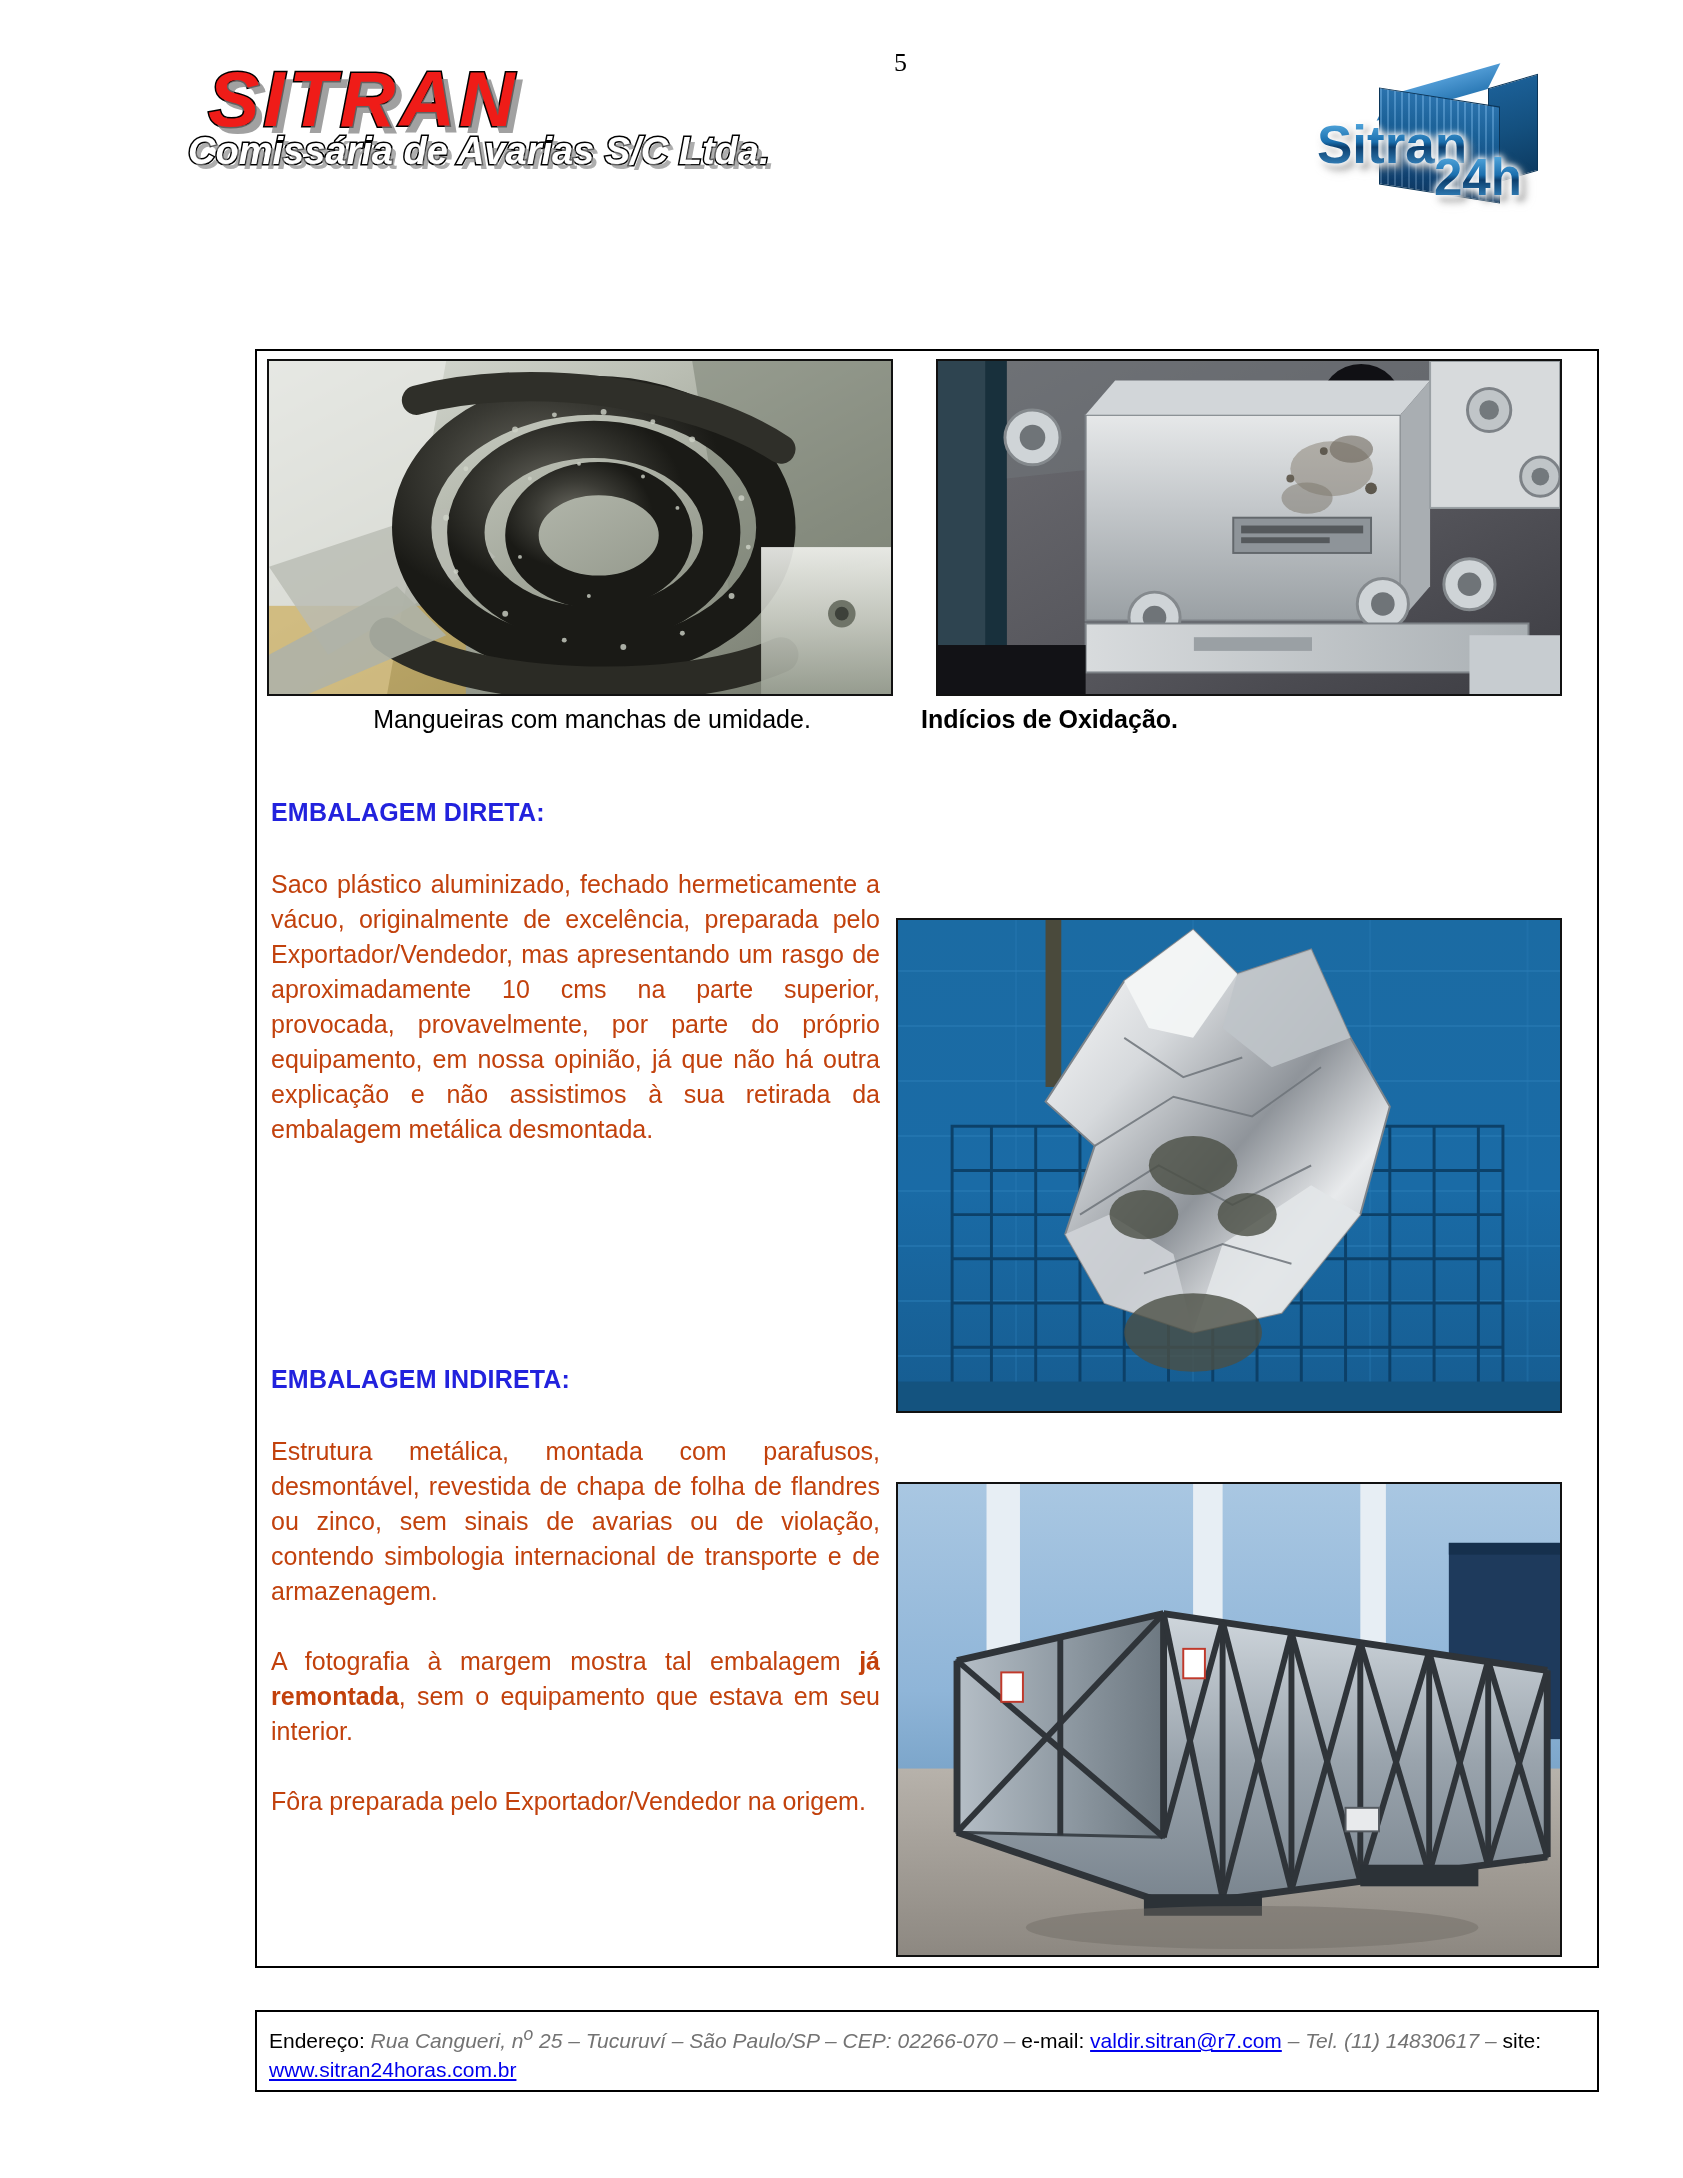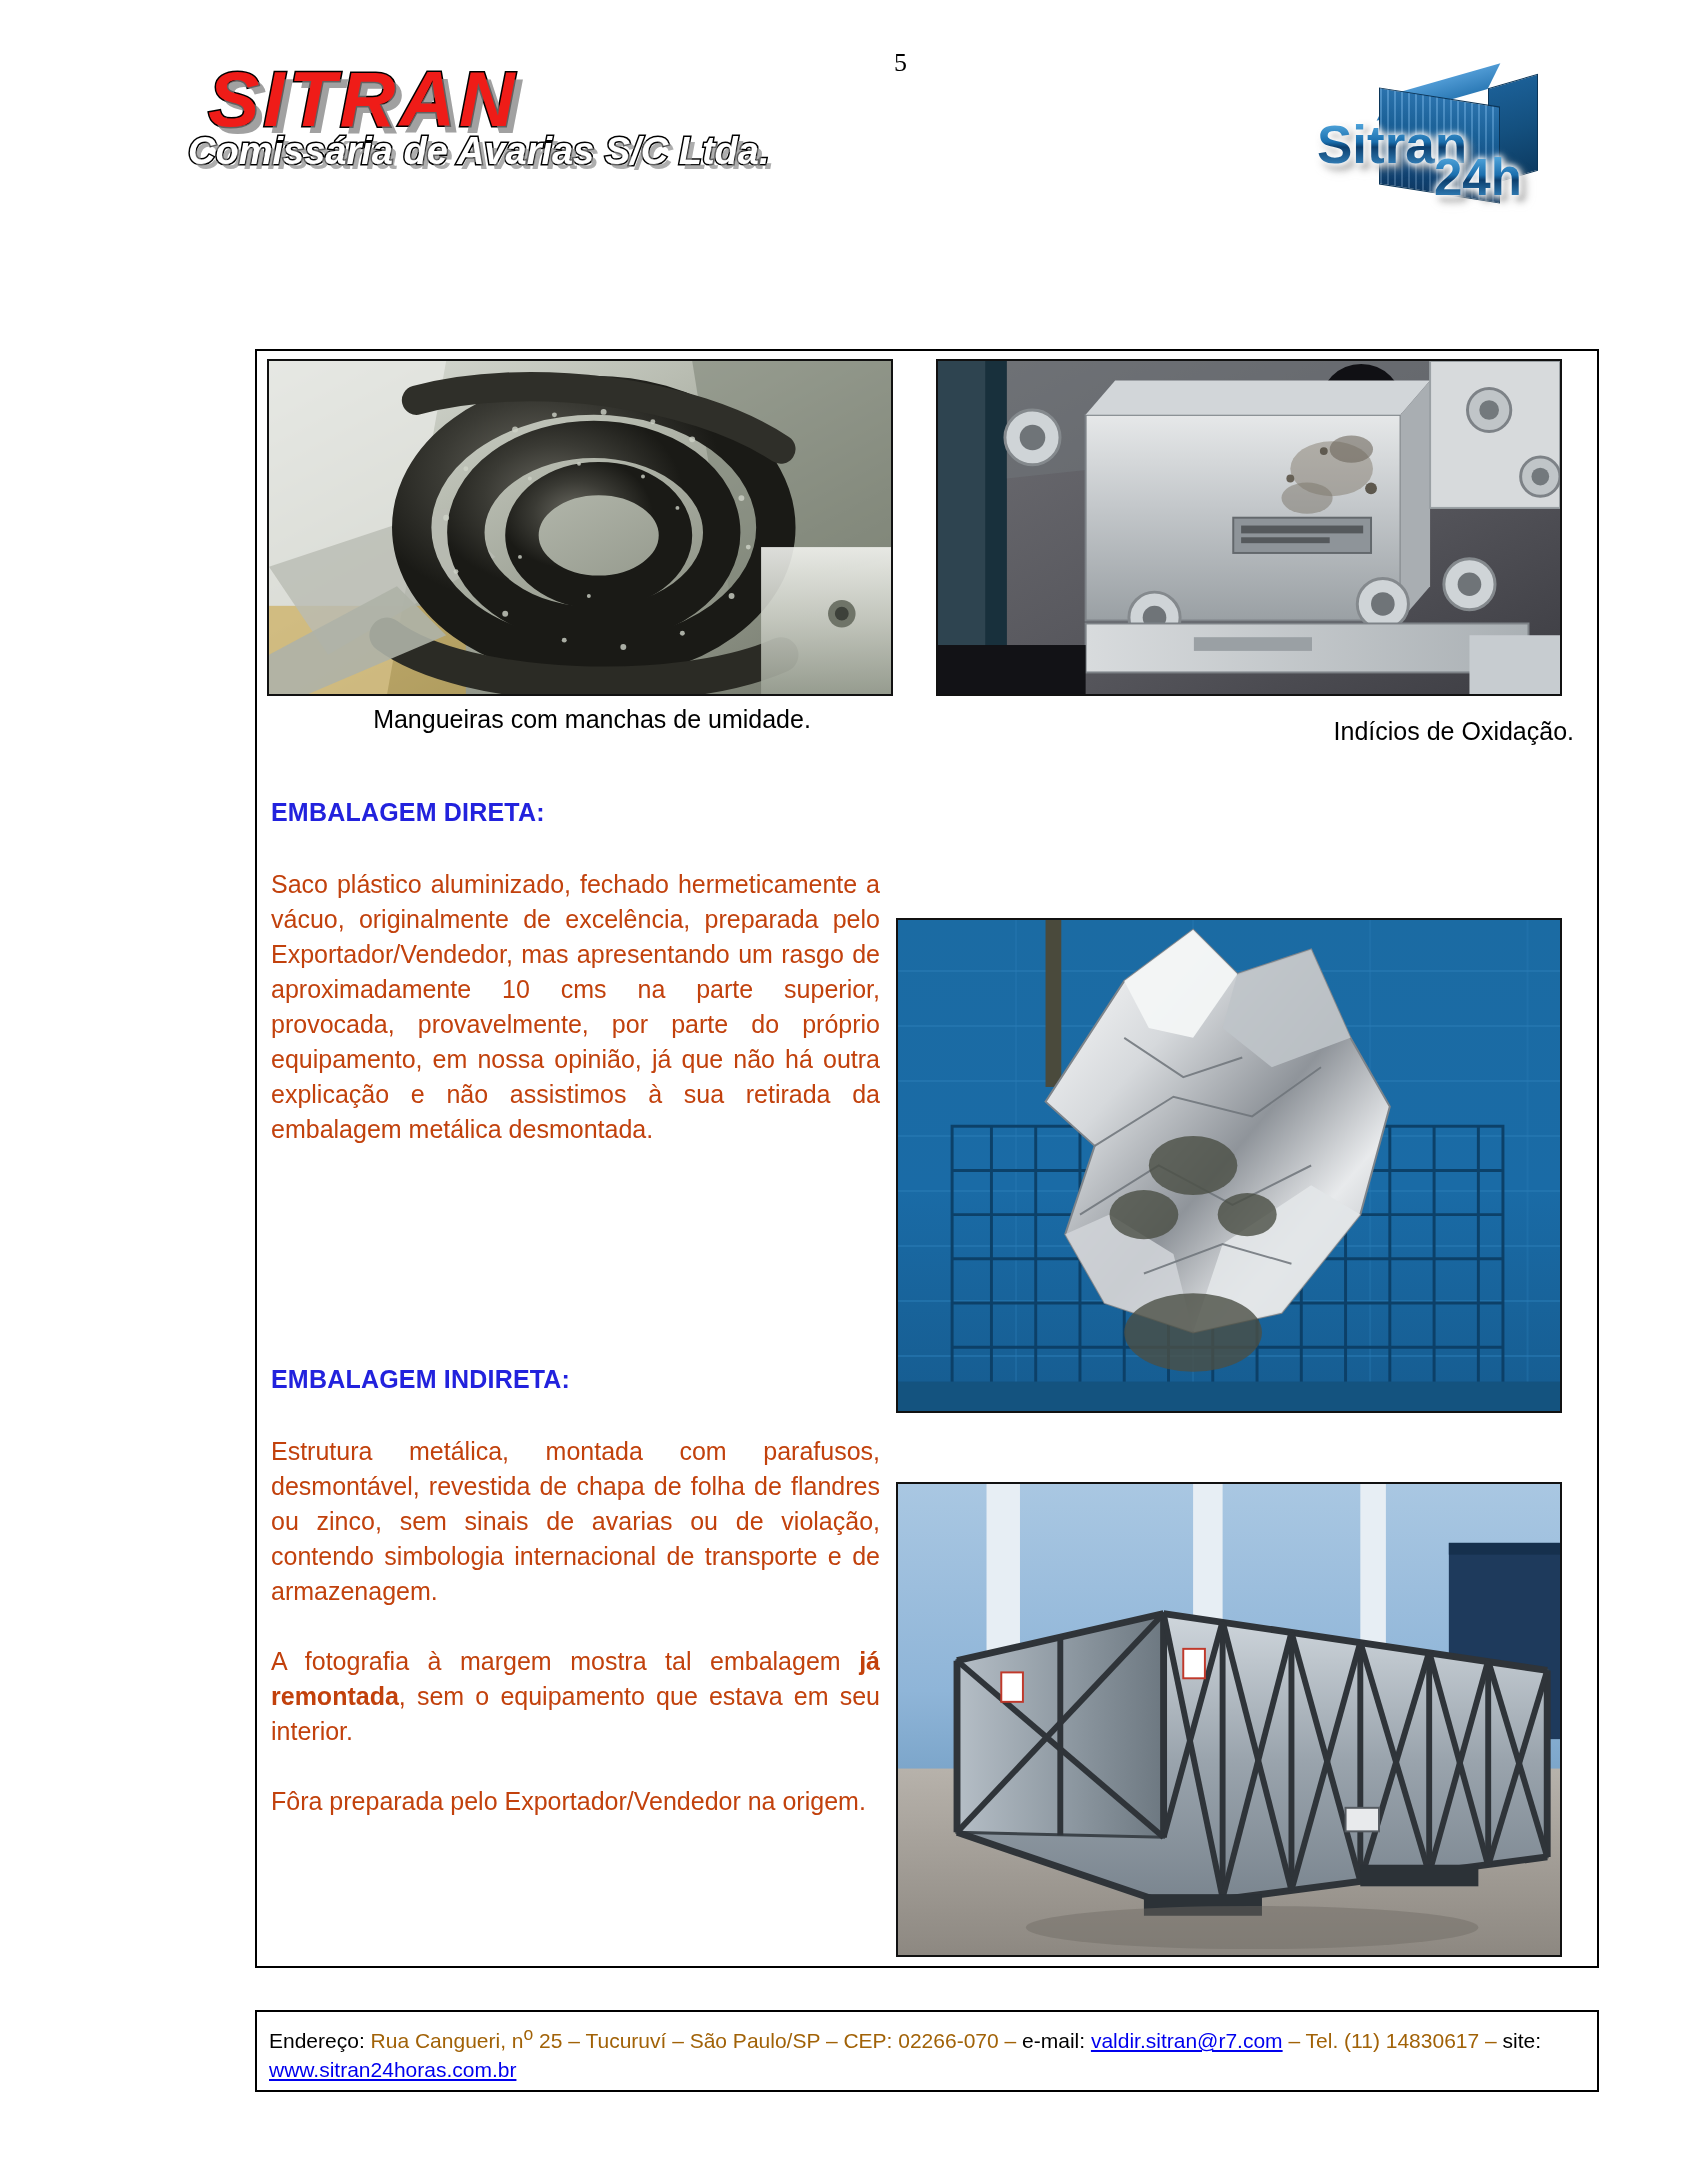--- a/index.html
+++ b/index.html
@@ -198,21 +198,21 @@
 
   .caption {
     position: absolute;
     font-family: "Liberation Sans", sans-serif;
     font-size: 25px;
     color: #000000;
     white-space: nowrap;
     padding-left: 11px;
   }
   .caption-1 { left: 0px; top: 354px; width: 648px; text-align: center; }
-  .caption-2 { left: 653px; top: 366px; width: 653px; text-align: right; }
+  .caption-2 { left: 653px; top: 354px; width: 653px; text-align: left; font-weight: bold; }
 
   
   .text-col {
     position: absolute;
     left: 14px;
     width: 609px;
     font-family: "Liberation Sans", sans-serif;
     font-size: 25px;
     line-height: 35px;
     color: #2222dd;
@@ -243,21 +243,21 @@
     width: 1344px;
     min-height: 67px;
     border: 2px solid #000000;
     box-sizing: border-box;
     padding: 8px 10px 6px 12px;
     font-family: "Liberation Sans", sans-serif;
     font-size: 21px;
     line-height: 29px;
     color: #000000;
   }
-  .footer .blue { color: #a16207; }
+  .footer .blue { color: #737373; font-style: italic; }
   .footer .link { color: #0000ee; text-decoration: underline; }
 </style>
 </head>
 <body>
 
 <div class="page">
 
   <div class="header">
 
     <div class="page-number">5</div>

